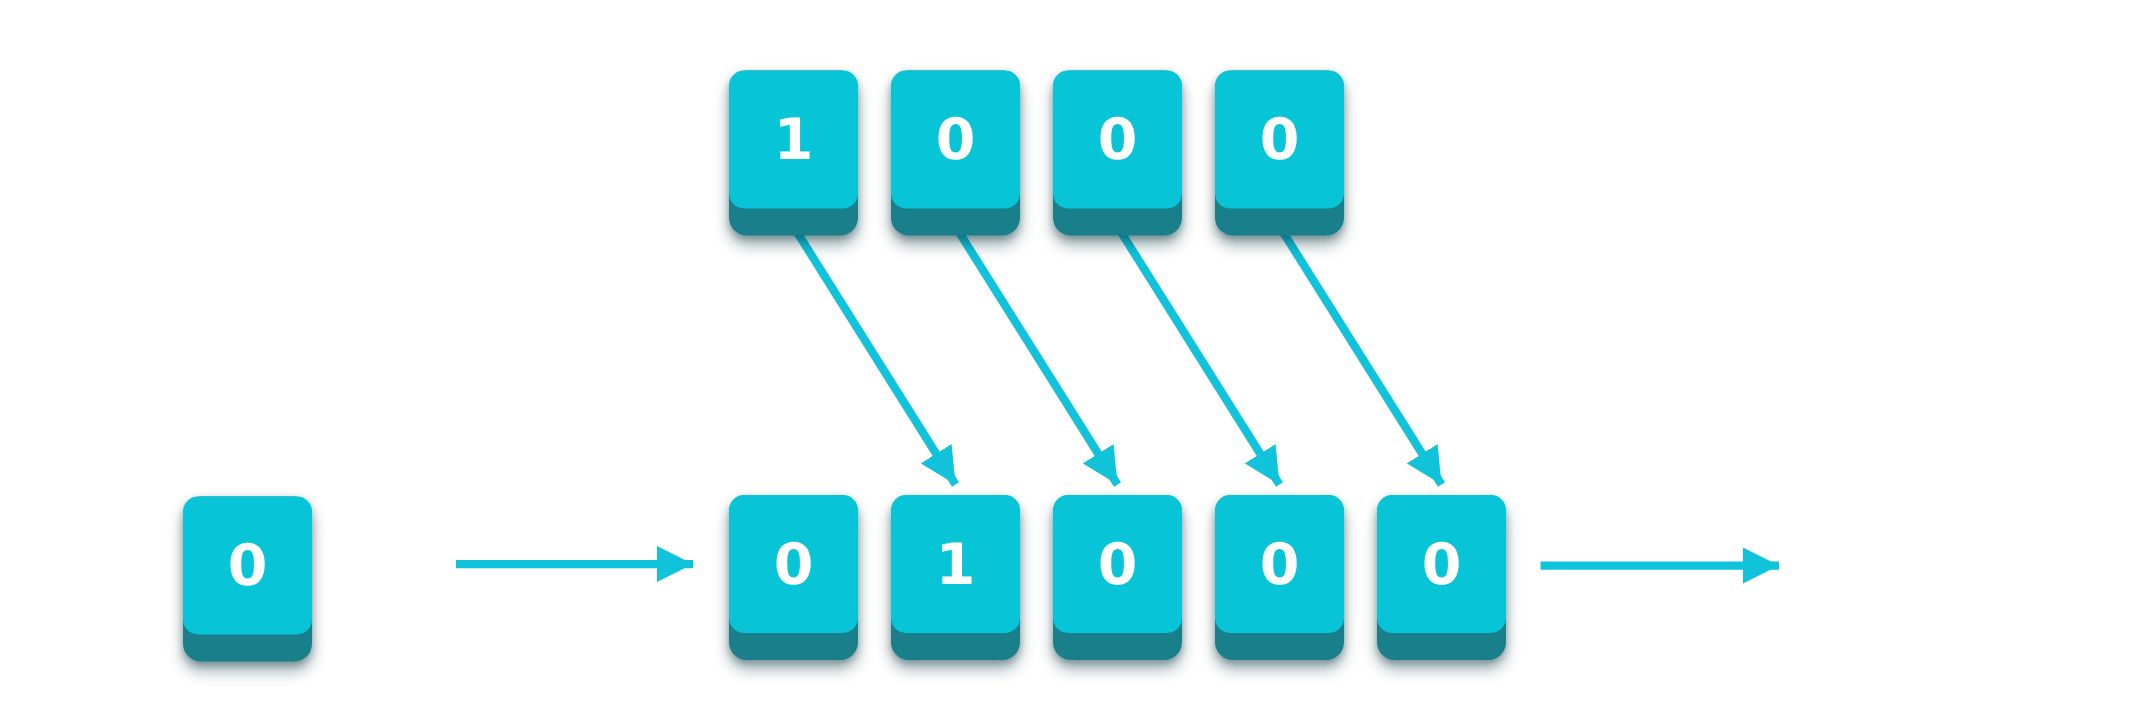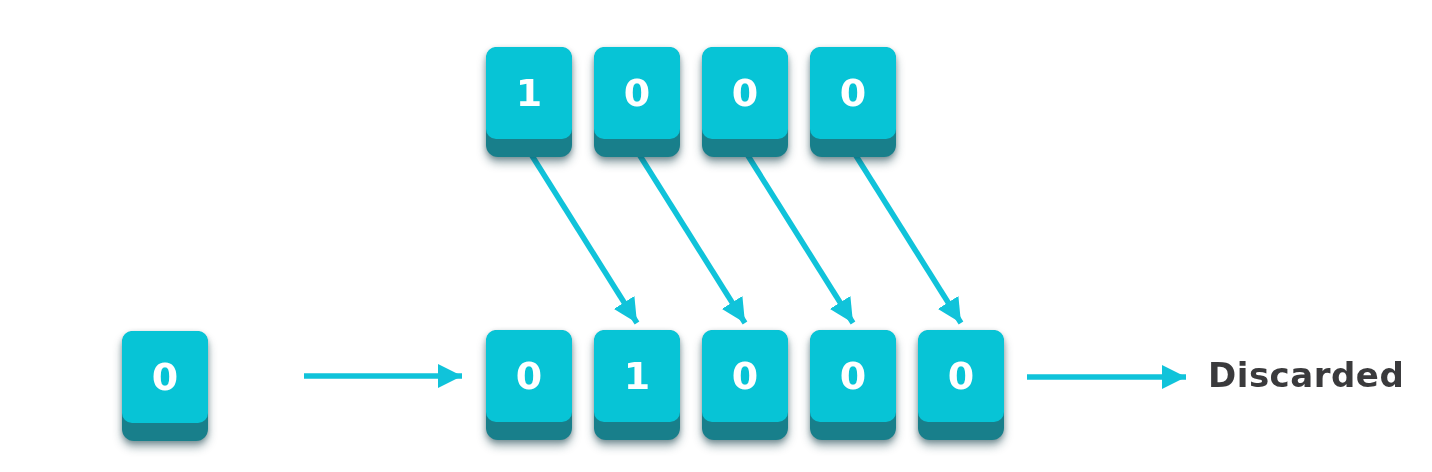--- a/index.html
+++ b/index.html
@@ -126,15 +126,14 @@
     <div class="key-face">
       <span class="key-digit">0</span>
     </div>
   </div>
   <div class="key" style="left:918px; top:330px">
     <div class="key-face">
       <span class="key-digit">0</span>
     </div>
   </div>
 
-  <div class="discarded-label">Discarded</div>
 
 </div>
 
 </body></html>

